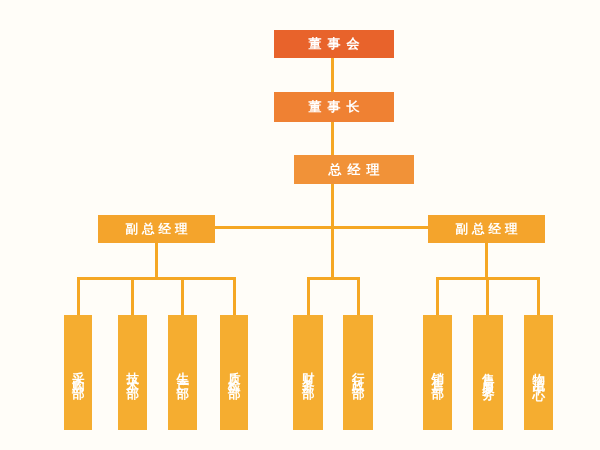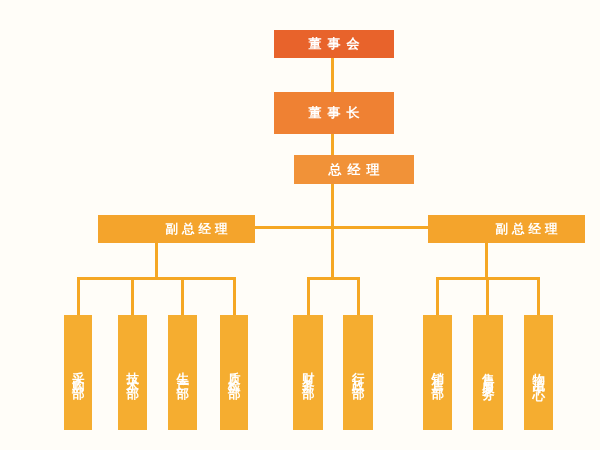--- a/index.html
+++ b/index.html
@@ -27,23 +27,23 @@
     color: var(--text, #FFFFFF);
     font-weight: bold;
   }
   .node span {
     letter-spacing: 6px;
     text-indent: 6px;
     font-size: 13px;
     white-space: nowrap;
   }
   .lv1 { left: 274px; top: 30px;  width: 120px; height: 28px; background: var(--board, #E8632B); }
-  .lv2 { left: 274px; top: 92px;  width: 120px; height: 42px; background: var(--chairman, #EF8133); }
+  .lv2 { left: 274px; top: 92px;  width: 120px; height: 30px; background: var(--chairman, #EF8133); }
   .lv3 { left: 274px; top: 155px; width: 120px; height: 29px; background: var(--general-manager, #F19238); margin-left: 20px; }
-  .lv4 { top: 215px; width: 117px; height: 28px; background: var(--deputy-gm, #F4A42C); padding-left: 40px; }
+  .lv4 { top: 215px; width: 117px; height: 28px; background: var(--deputy-gm, #F4A42C); }
   .lv4.left  { left: 98px; }
   .lv4.right { left: 428px; }
   .lv4 span { letter-spacing: 4px; text-indent: 4px; font-size: 12.5px; }
 
   
   .dept {
     position: absolute;
     top: 315px;
     height: 115px;
     background: var(--department, #F5AD30);

